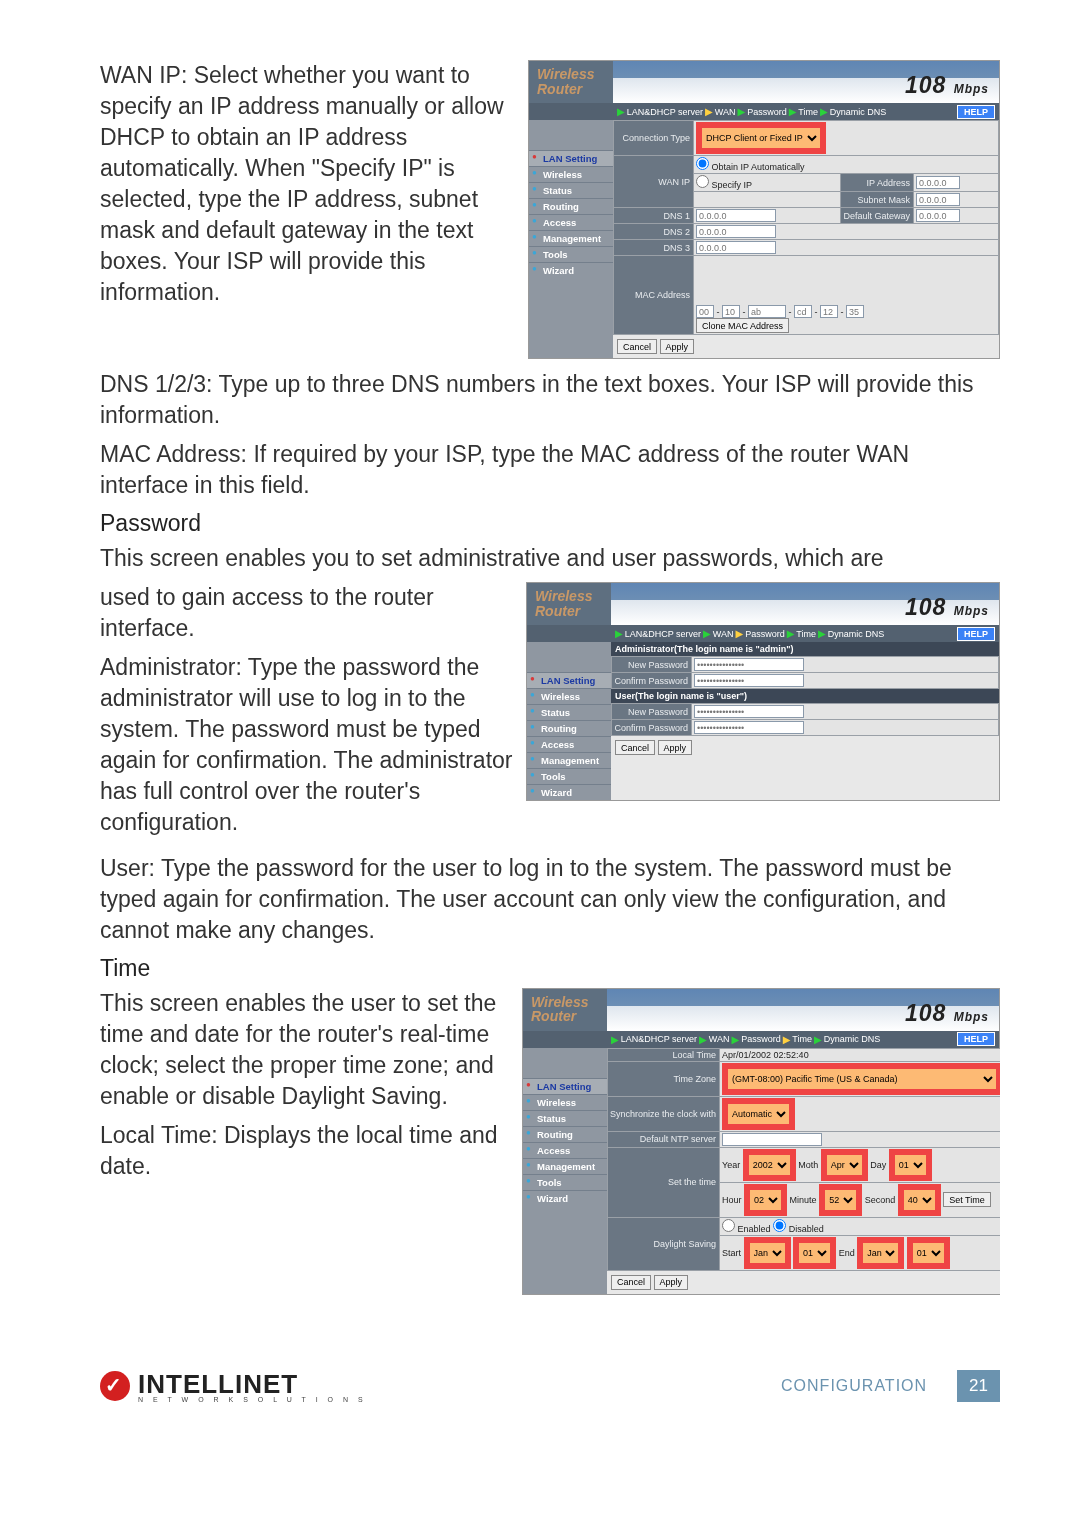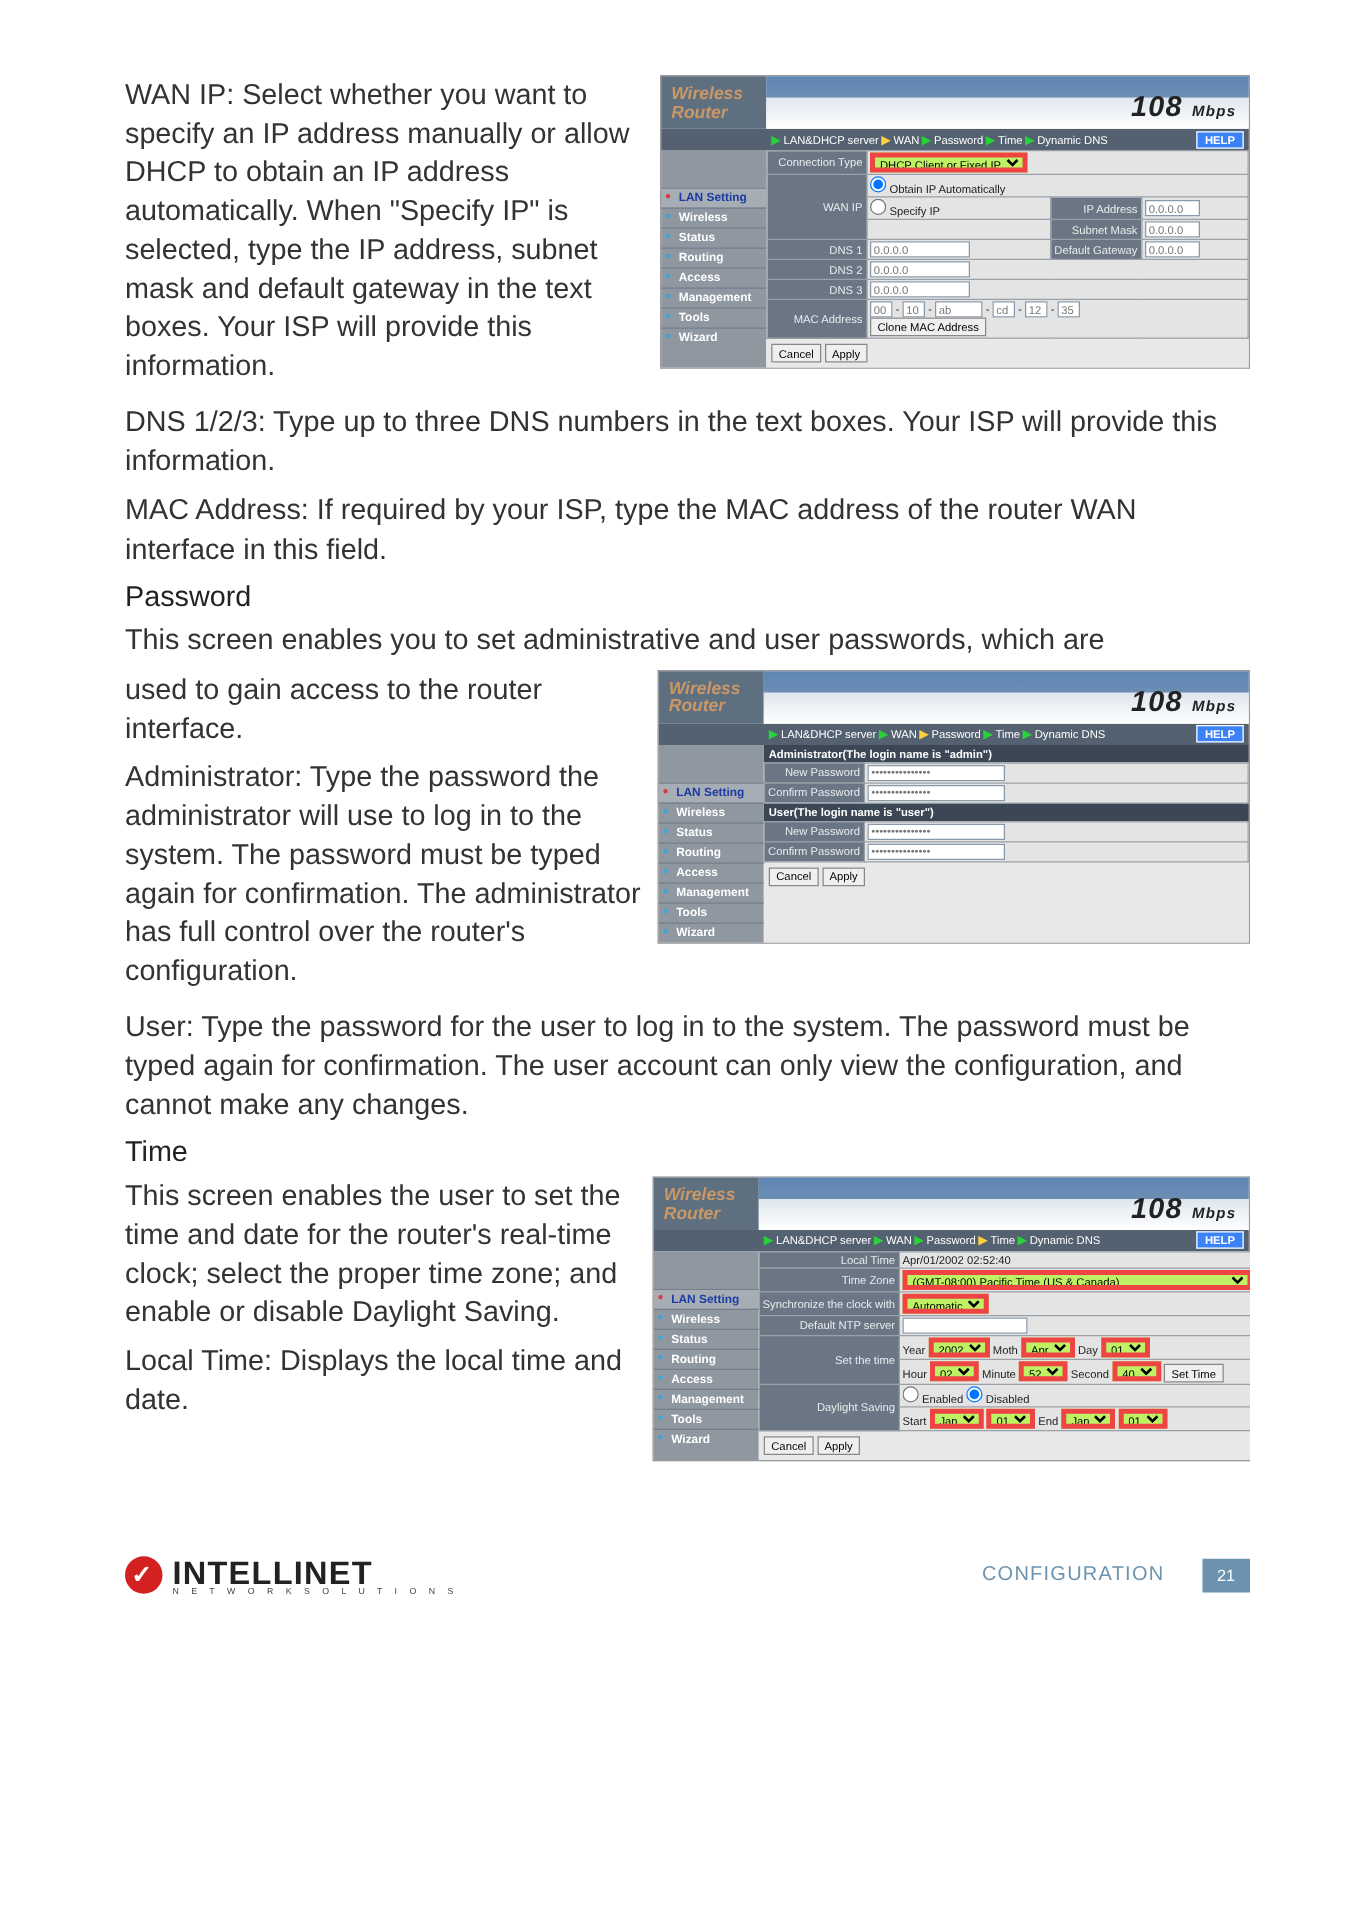--- a/index.html
+++ b/index.html
@@ -40,36 +40,36 @@
   .rw .side li::before { content:"●"; color:#3aa7d8; position:absolute; left:3px; top:1px; font-size:8px; }
   .rw .side li.active { background:#a7adb4; color:#1c3aa3; }
   .rw .side li.active::before { content:"●"; color:#d83a3a; }
 
   .rw .main { flex:1; background:#e8e8e8; padding:0; }
   .rw table.form { width:100%; border-collapse:collapse; }
   .rw table.form td { border:1px solid #9aa0a7; padding:1px 2px; vertical-align:middle; background:#e4e4e4; font-size:9px; }
   .rw table.form td.lab { background:#6a7683; color:#e9ecef; text-align:right; white-space:nowrap; width:80px; padding-right:3px; font-size:9px; }
   .rw table.form td.lab.lt { background:#6a7683; width:72px; }
   .rw input[type=text], .rw input[type=password] { height:13px; font-size:9px; border:1px solid #8a99aa; padding:0 2px; background:#fff; color:#777; }
-  .rw select { height:16px; font-size:9px; border:4px solid #ef4444; background:#bef264; }
+  .rw select { height:32px; font-size:9px; border:6px solid #ef4444; background:#fdba74; }
   .rw .btn { height:15px; font-size:9px; border:1px solid #888; background:#efefef; padding:0 5px; }
   .rw .btnrow { padding:4px 4px; }
 
   .rw .grp { background:#3c4756; color:#fff; font-weight:bold; padding:2px 4px; font-size:9px; }
 
   
   .footer { position:relative; margin-top:70px; display:flex; align-items:center; justify-content:space-between; }
   .intelli { display:flex; align-items:center; gap:8px; }
   .intelli .logo { width:30px; height:30px; border-radius:50%; background:#d32020; position:relative; }
   .intelli .logo::after { content:"✓"; color:#fff; font-weight:900; position:absolute; left:5px; top:2px; font-size:20px; }
   .intelli .wordmark { font-weight:900; letter-spacing:1px; font-size:26px; }
   .intelli .sub { font-size:7px; letter-spacing:4px; color:#444; margin-top:-4px; }
   .pageno-box { display:flex; align-items:center; gap:30px; }
   .pageno-box .lbl { color:#6b93af; letter-spacing:1px; font-size:16px; }
-  .pageno-box .num { background:#6b93af; color:#fff; padding:6px 12px; font-size:13px; }
+  .pageno-box .num { background:#6b93af; color:#fff; padding:6px 12px; font-size:17px; }
 </style>
 </head>
 <body>
 
 <div class="page">
 
   <div class="wrap">
     <div class="shot wan rw">
       <div class="logo-row">
         <div class="brand">
@@ -140,21 +140,21 @@
               <td class="lab">DNS 2</td>
               <td colspan="3"><input type="text" style="width: 80px;" placeholder="0.0.0.0"></td>
             </tr>
             <tr>
               <td class="lab">DNS 3</td>
               <td colspan="3"><input type="text" style="width: 80px;" placeholder="0.0.0.0"></td>
             </tr>
             <tr>
               <td class="lab">MAC Address</td>
               <td colspan="3">
-                <input type="text" style="width: 18px;" value="00"> -
+                <input type="text" style="width: 18px; margin-top: 48px;" value="00"> -
                 <input type="text" style="width: 18px;" value="10"> -
                 <input type="text" style="width: 38px;" value="ab"> -
                 <input type="text" style="width: 18px;" value="cd"> -
                 <input type="text" style="width: 18px;" value="12"> -
                 <input type="text" style="width: 18px;" value="35"><br>
                 <button class="btn">Clone MAC Address</button>
               </td>
             </tr>
           </tbody>
             </table>

